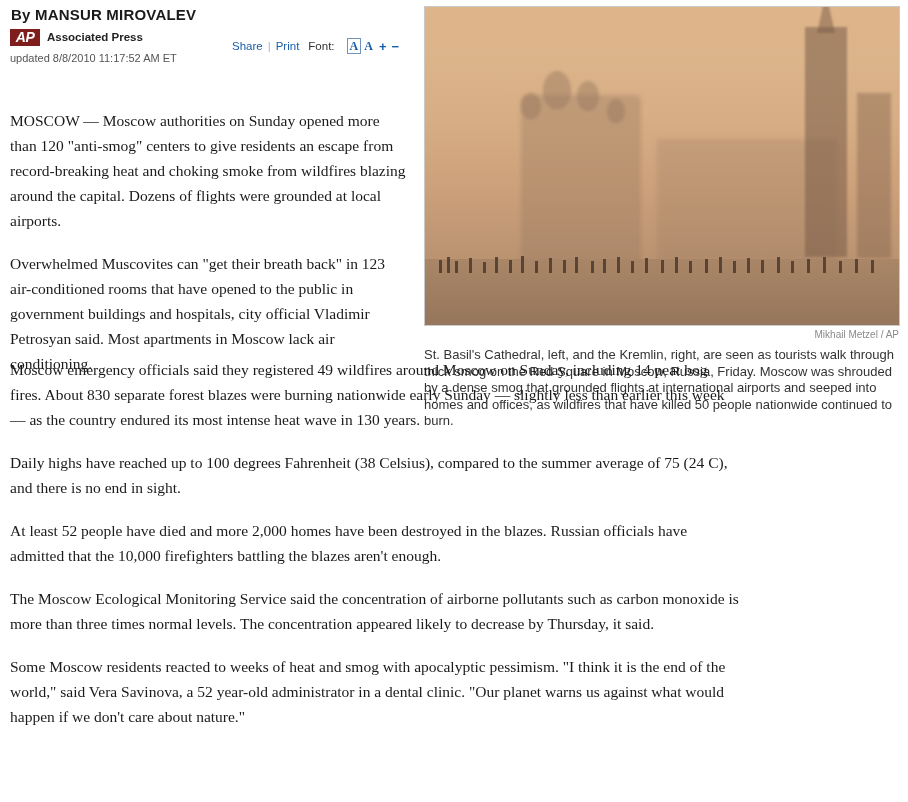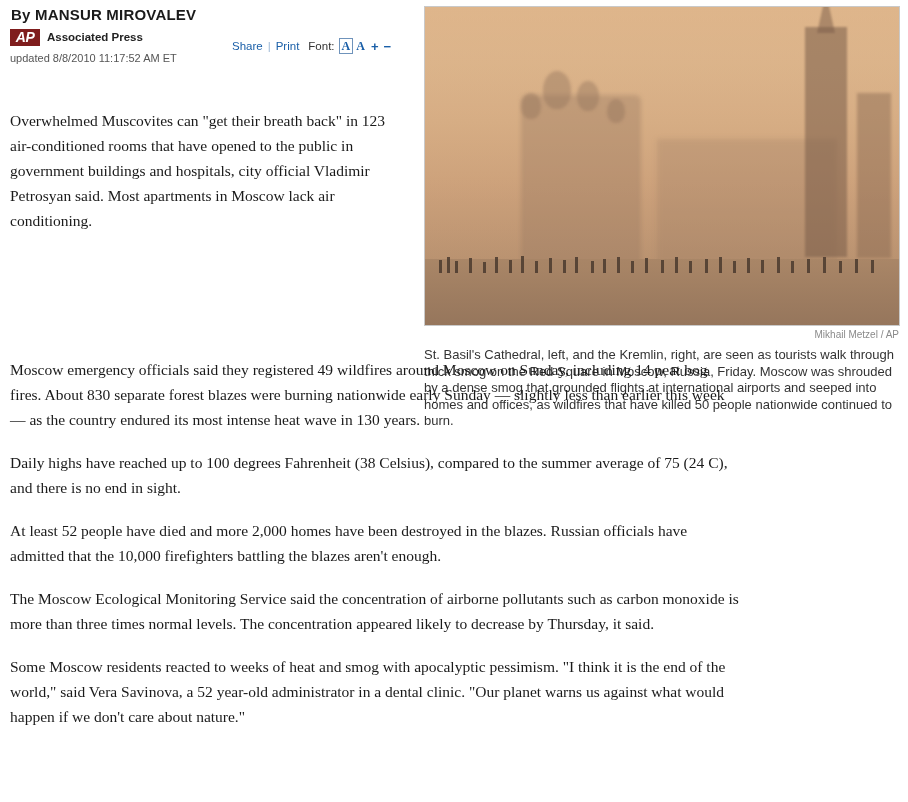--- a/index.html
+++ b/index.html
@@ -90,21 +90,21 @@
     text-decoration: none;
     cursor: pointer;
   }
   .tool-sep {
     color: #9bb7d4;
     margin: 0 5px;
   }
   .font-label {
     color: #333;
     margin-left: 9px;
-    margin-right: 4px;
+    margin-right: 12px;
   }
   .font-big {
     display: inline-block;
     border: 1px solid #6f93bb;
     color: #1a5fa8;
     font-size: 12px;
     line-height: 12px;
     padding: 1px 2px 1px 2px;
     background: #fff;
     font-family: "Liberation Serif", serif;
@@ -348,20 +348,21 @@
         <div class="person" style="left:414px;height:12px"></div>
         <div class="person" style="left:430px;height:14px"></div>
         <div class="person" style="left:446px;height:13px"></div>
       </div>
     </div>
     <div class="credit">Mikhail Metzel / AP</div>
     <div class="caption">St. Basil's Cathedral, left, and the Kremlin, right, are seen as tourists walk through thick smog on the Red Square in Moscow, Russia, Friday. Moscow was shrouded by a dense smog that grounded flights at international airports and seeped into homes and offices, as wildfires that have killed 50 people nationwide continued to burn.</div>
   </div>
 
   <div class="article">
+    <p>MOSCOW — Moscow authorities on Sunday opened more than 120 "anti-smog" centers to give residents an escape from record-breaking heat and choking smoke from wildfires blazing around the capital. Dozens of flights were grounded at local airports.</p>
     <p>Overwhelmed Muscovites can "get their breath back" in 123 air-conditioned rooms that have opened to the public in government buildings and hospitals, city official Vladimir Petrosyan said. Most apartments in Moscow lack air conditioning.</p>
   </div>
 
   <div class="article-wide">
     <p>Moscow emergency officials said they registered 49 wildfires around Moscow on Sunday, including 14 peat bog fires. About 830 separate forest blazes were burning nationwide early Sunday — slightly less than earlier this week — as the country endured its most intense heat wave in 130 years.</p>
     <p>Daily highs have reached up to 100 degrees Fahrenheit (38 Celsius), compared to the summer average of 75 (24 C), and there is no end in sight.</p>
     <p>At least 52 people have died and more 2,000 homes have been destroyed in the blazes. Russian officials have admitted that the 10,000 firefighters battling the blazes aren't enough.</p>
     <p>The Moscow Ecological Monitoring Service said the concentration of airborne pollutants such as carbon monoxide is more than three times normal levels. The concentration appeared likely to decrease by Thursday, it said.</p>
     <p>Some Moscow residents reacted to weeks of heat and smog with apocalyptic pessimism. "I think it is the end of the world," said Vera Savinova, a 52 year-old administrator in a dental clinic. "Our planet warns us against what would happen if we don't care about nature."</p>
   </div>

